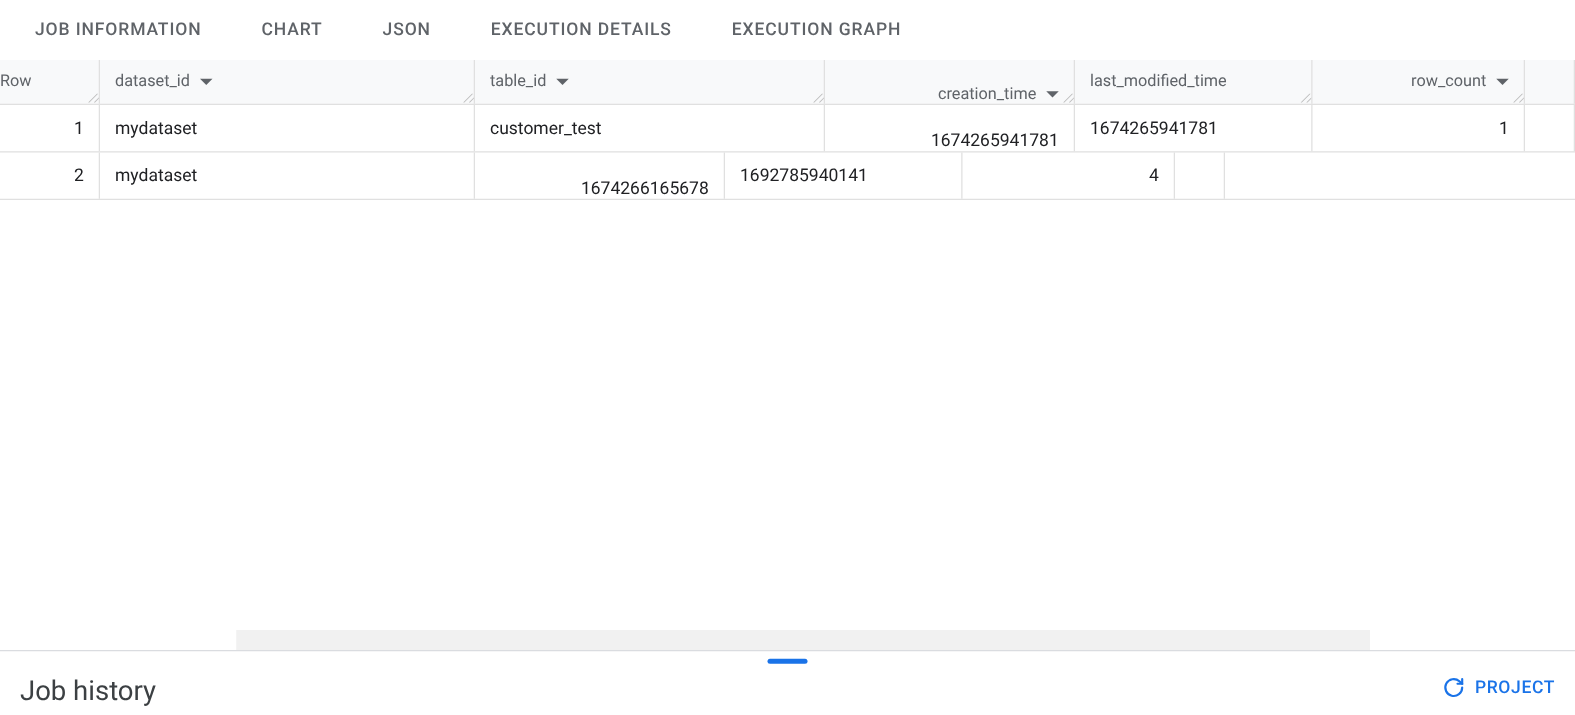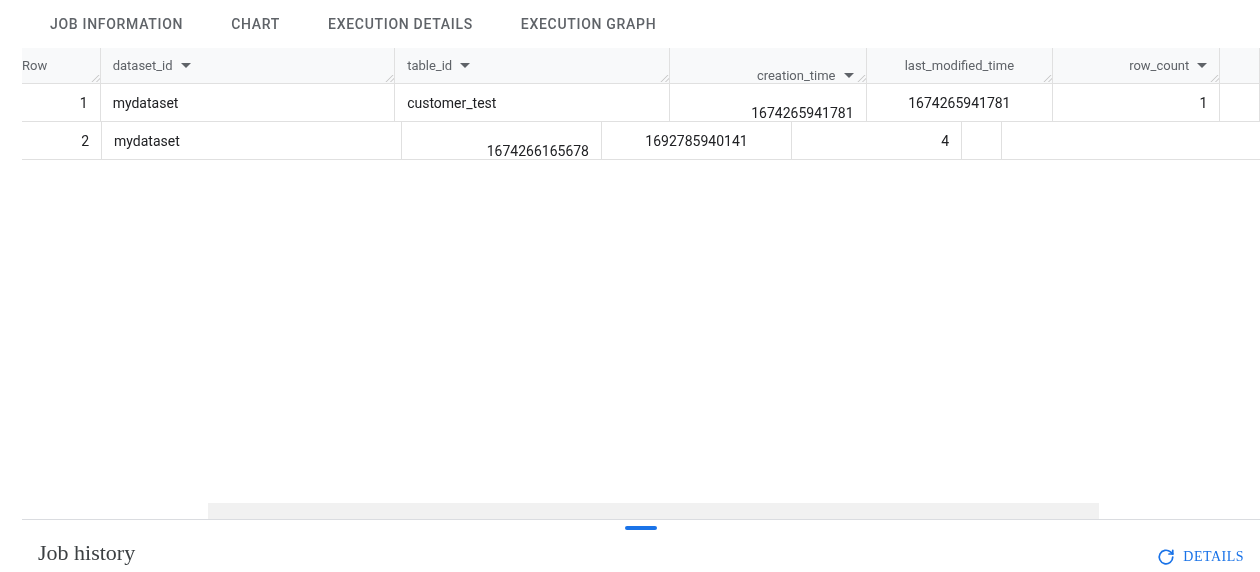--- a/index.html
+++ b/index.html
@@ -9,21 +9,20 @@
       color: #202124;
       width: 1260px;
       height: 572px;
       overflow: hidden;
       background: #fff;
     }
     .main-container {
       display: flex;
       flex-direction: column;
       height: 100%;
-      margin-left: 22px;
     }
     .tabs-row {
       display: flex;
       align-items: center;
       height: 48px;
       padding: 0 4px;
       border-bottom: 1px solid transparent;
     }
     .tab {
       padding: 0 24px;
@@ -72,21 +71,21 @@
       padding: 0 12px;
       border-right: 1px solid #e0e0e0;
       position: relative;
       overflow: hidden;
       white-space: nowrap;
     }
     .col-row { width: 80px; justify-content: flex-end; color: #5f6368; padding-left: 0; }
     .col-dataset { width: 300px; }
     .col-table { width: 280px; }
     .col-creation { width: 200px; justify-content: flex-end; align-items: flex-end; }
-    .col-modified { width: 190px; justify-content: center; }
+    .col-modified { width: 190px; justify-content: flex-start; }
     .col-count { width: 170px; justify-content: flex-end; }
     .col-extra { width: 40px; }
     .table-header-row .cell {
       color: #5f6368;
       font-size: 13px;
       position: relative;
     }
     .table-header-row .col-row { justify-content: flex-start; padding-left: 0; }
     .header-label { display: flex; align-items: center; gap: 8px; }
     .sort-arrow {
@@ -125,24 +124,23 @@
       border-radius: 2px;
       margin: 6px auto 0;
       cursor: row-resize;
     }
     .bottom-panel {
       border-top: 1px solid #dadce0;
       background: #fff;
     }
     .bottom-header {
       display: flex;
-      align-items: flex-end;
+      align-items: flex-start;
       justify-content: space-between;
       padding: 10px 16px 6px 16px;
-      font-family: Liberation Serif, serif;
     }
     .bottom-title {
       font-size: 22px;
       font-weight: 400;
       color: #3c4043;
     }
     .refresh-btn {
       display: flex;
       align-items: center;
       gap: 8px;
@@ -169,20 +167,21 @@
     .bottom-tab.active { color: #1a73e8; }
   </style>
 </head>
 <body>
 
 <div class="main-container">
 
   <div class="tabs-row">
     <div class="tab">JOB INFORMATION</div>
     <div class="tab">CHART</div>
+    <div class="tab">JSON</div>
     <div class="tab">EXECUTION DETAILS</div>
     <div class="tab">EXECUTION GRAPH</div>
   </div>
 
   <div class="results-area">
 
     <div class="table-header-row">
       <div class="cell col-row">
         <span>Row</span>
         <span class="resize-handle"></span>
@@ -251,18 +250,18 @@
     <div class="drag-handle-bar"></div>
     <div class="bottom-header">
       <div class="bottom-title">Job history</div>
       <div class="refresh-btn">
         <span class="refresh-icon">
           <svg width="18" height="18" viewBox="0 0 24 24" fill="none" stroke="#1a73e8" stroke-width="2.3" stroke-linecap="round">
               <path d="M21 12a9 9 0 1 1-3-6.7L21 8"></path>
               <path d="M21 3v5h-5"></path>
             </svg>
         </span>
-        <span>DETAILS</span>
+        <span>PROJECT</span>
       </div>
     </div>
   </div>
 
 </div>
 
 </body></html>

